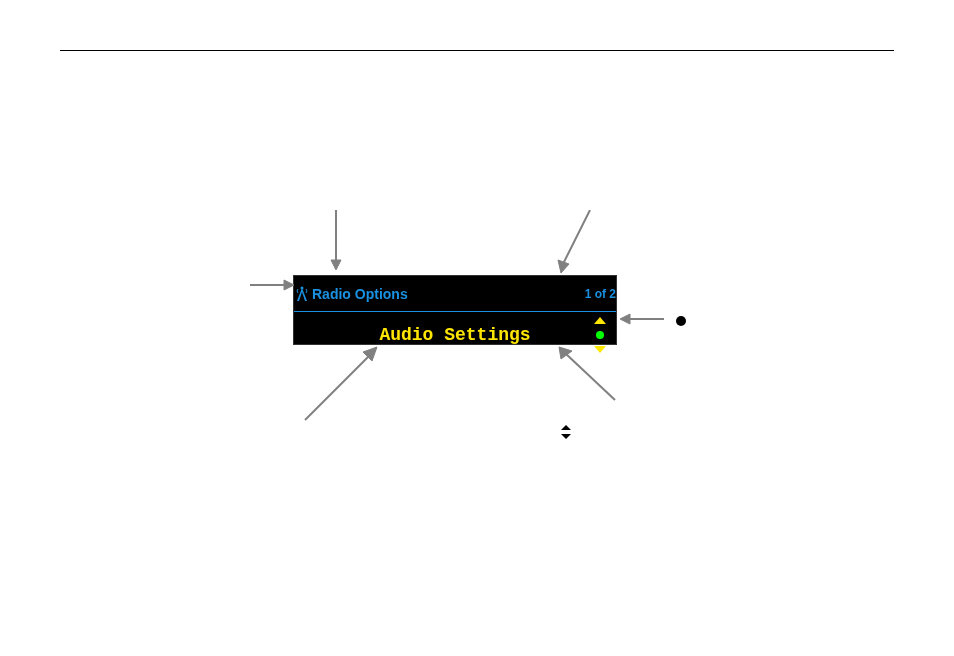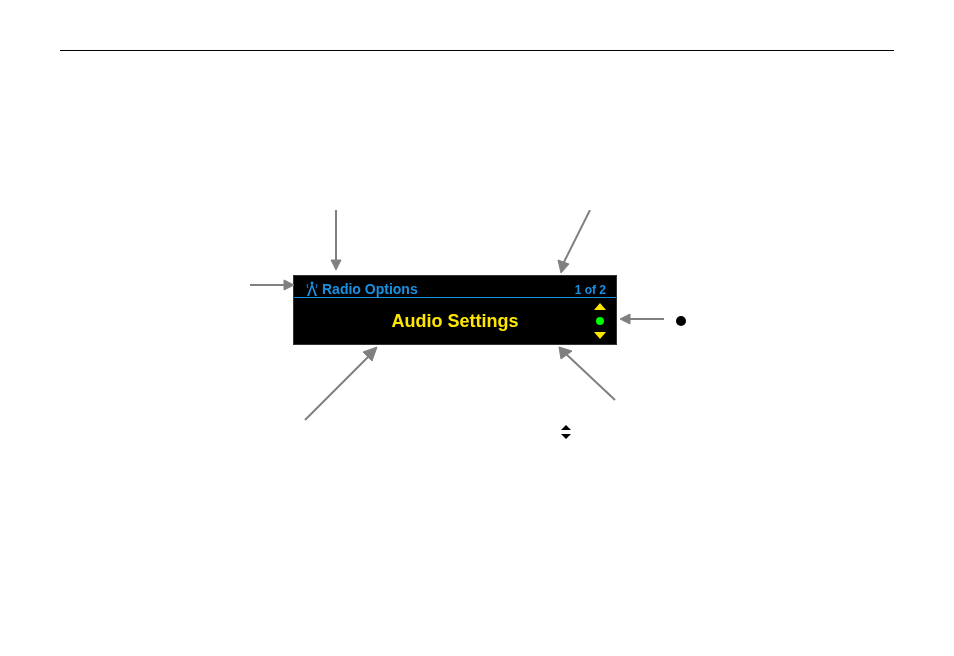--- a/index.html
+++ b/index.html
@@ -26,23 +26,23 @@
     position: absolute;
     left: 293px;
     top: 275px;
     width: 324px;
     height: 70px;
     background: #000;
     border: 1px solid #333;
   }
   .lcd-header {
     display: flex;
-    align-items: flex-end;
-    height: 22px;
-    padding: 0 10px;
+    align-items: center;
+    height: 36px;
+    padding: 0 0;
     border-bottom: 1px solid #1a90e0;
   }
   .tower-icon {
     display: inline-flex;
     align-items: center;
     justify-content: center;
     width: 16px;
     height: 16px;
   }
   .header-title {
@@ -61,21 +61,21 @@
   }
   .lcd-body {
     display: flex;
     align-items: center;
     justify-content: center;
     height: 46px;
     position: relative;
   }
   .menu-item {
     color: #ffe600;
-    font-family: Liberation Sans, sans-serif;
+    font-family: Liberation Mono, monospace;
     font-weight: bold;
     font-size: 18px;
     text-align: center;
   }
   .scroll-indicator {
     position: absolute;
     right: 10px;
     top: 50%;
     transform: translateY(-50%);
     height: 36px;

